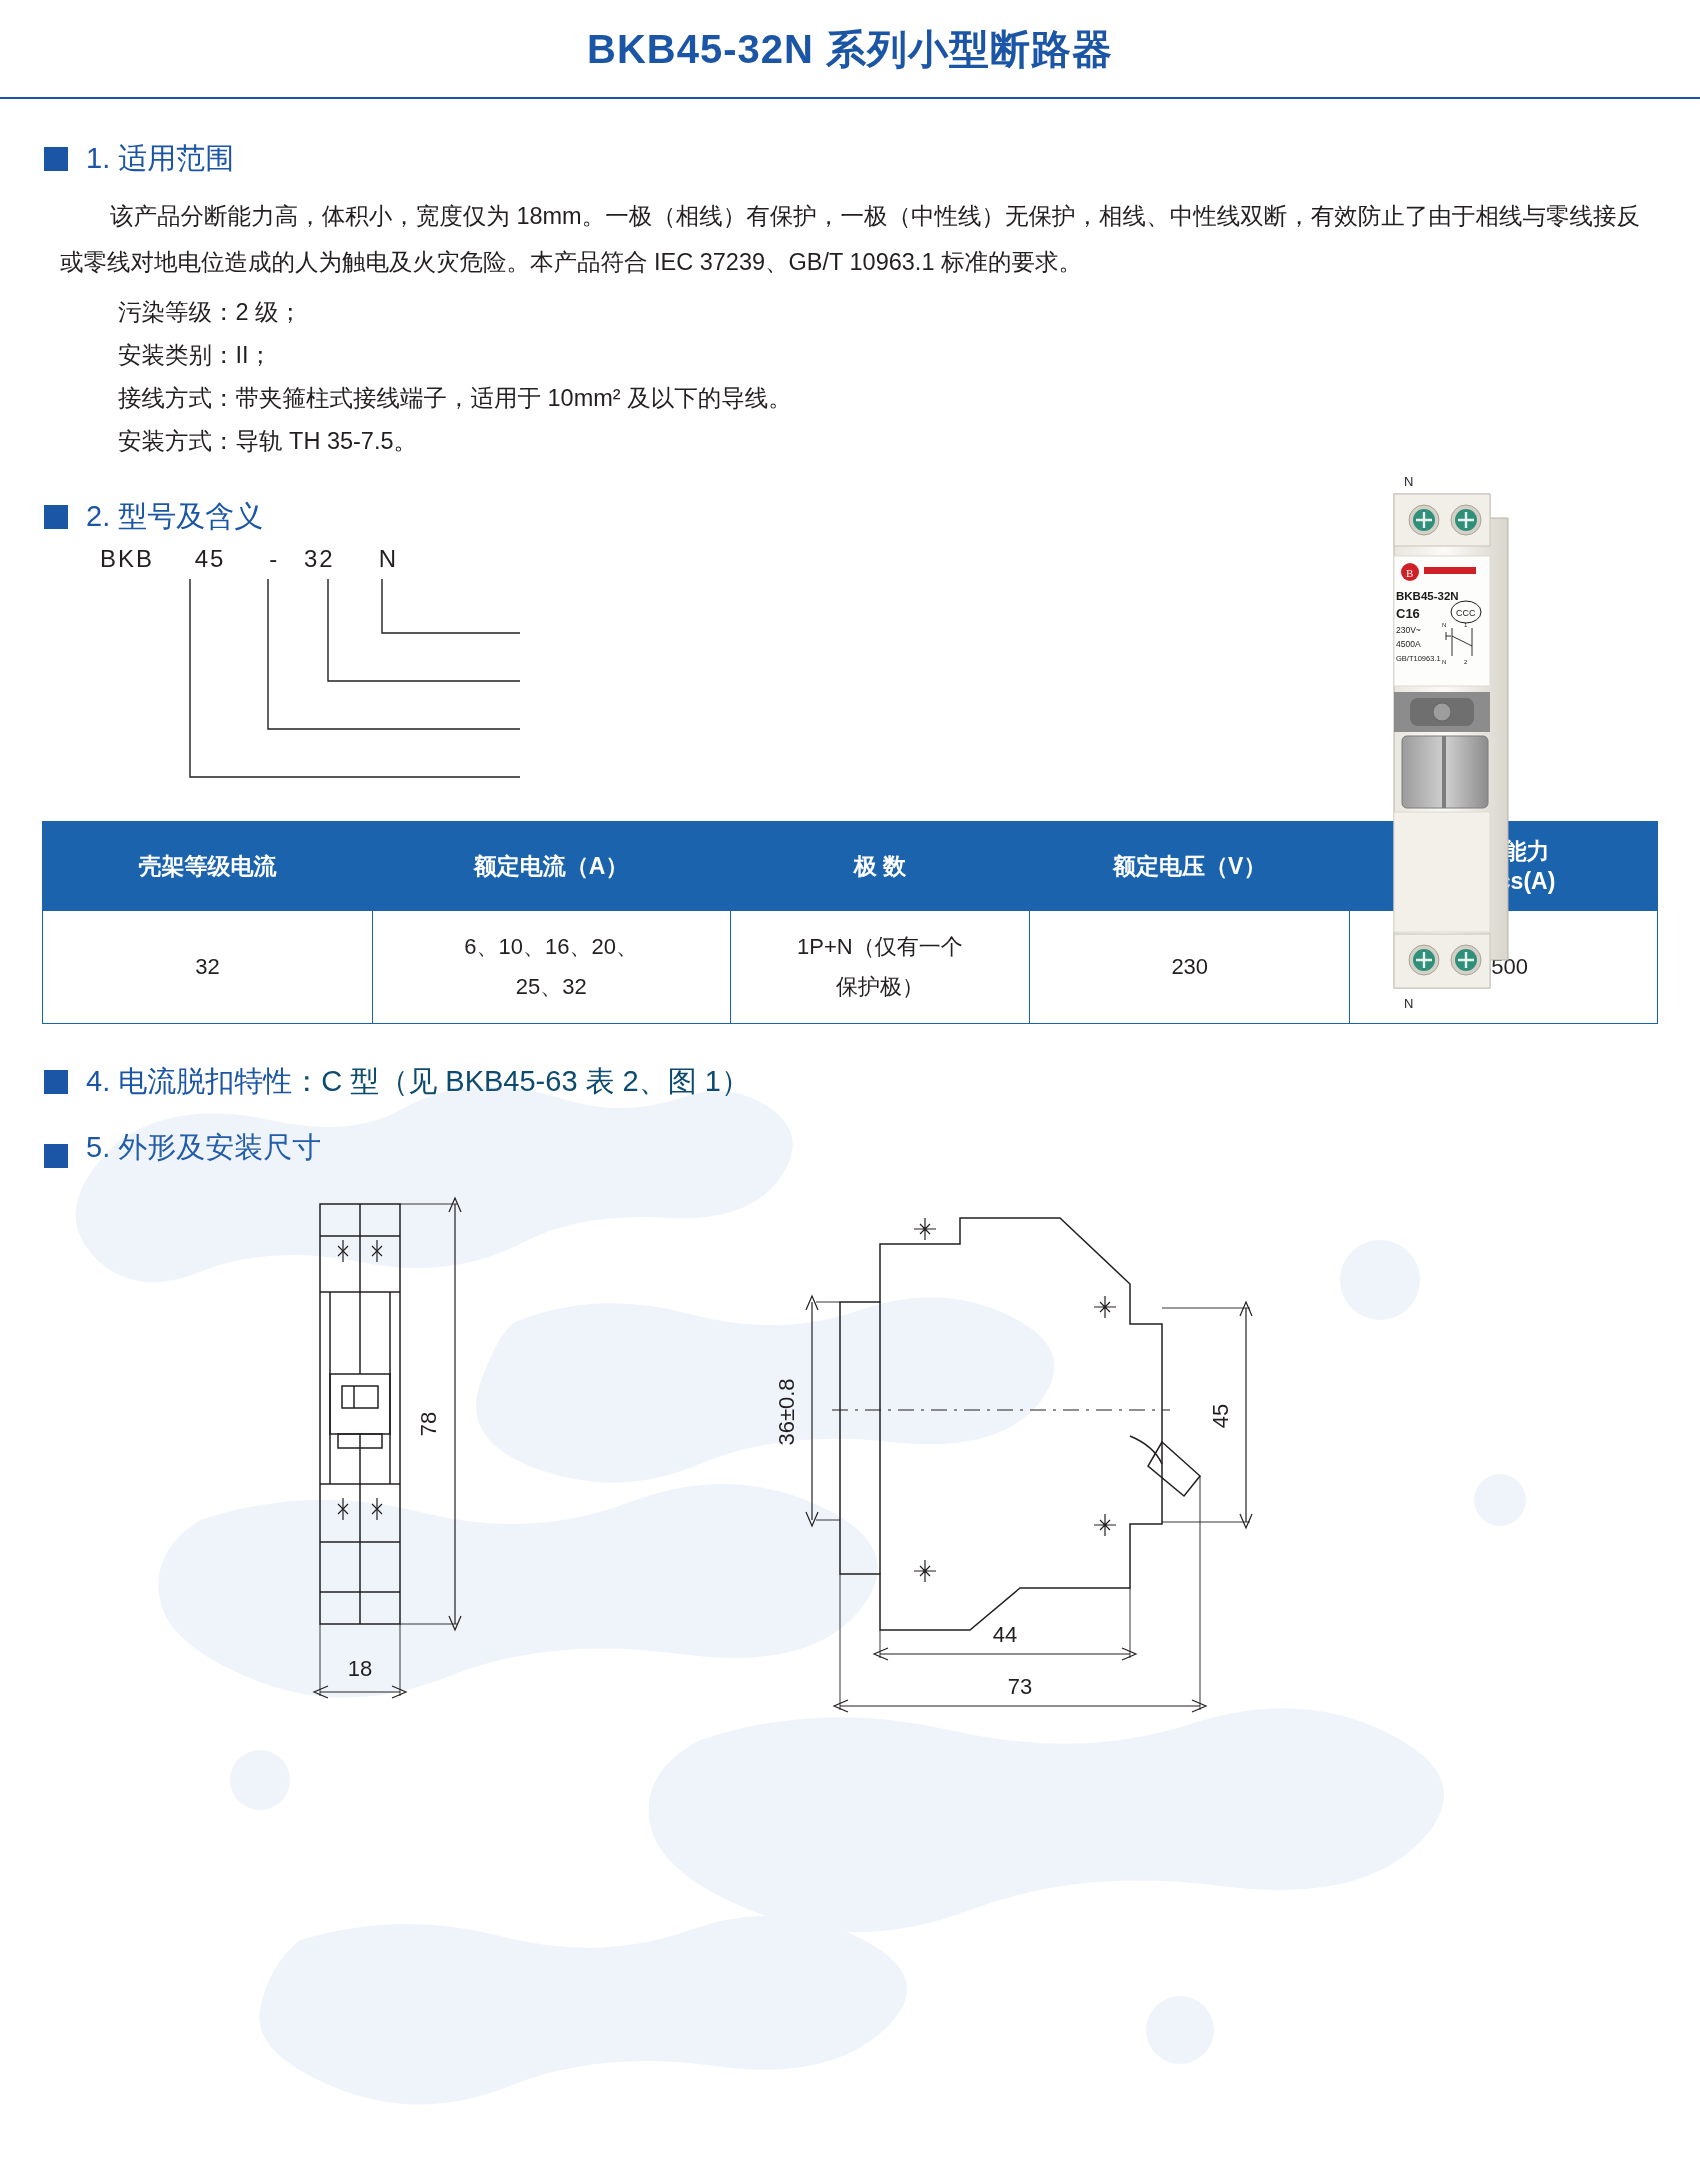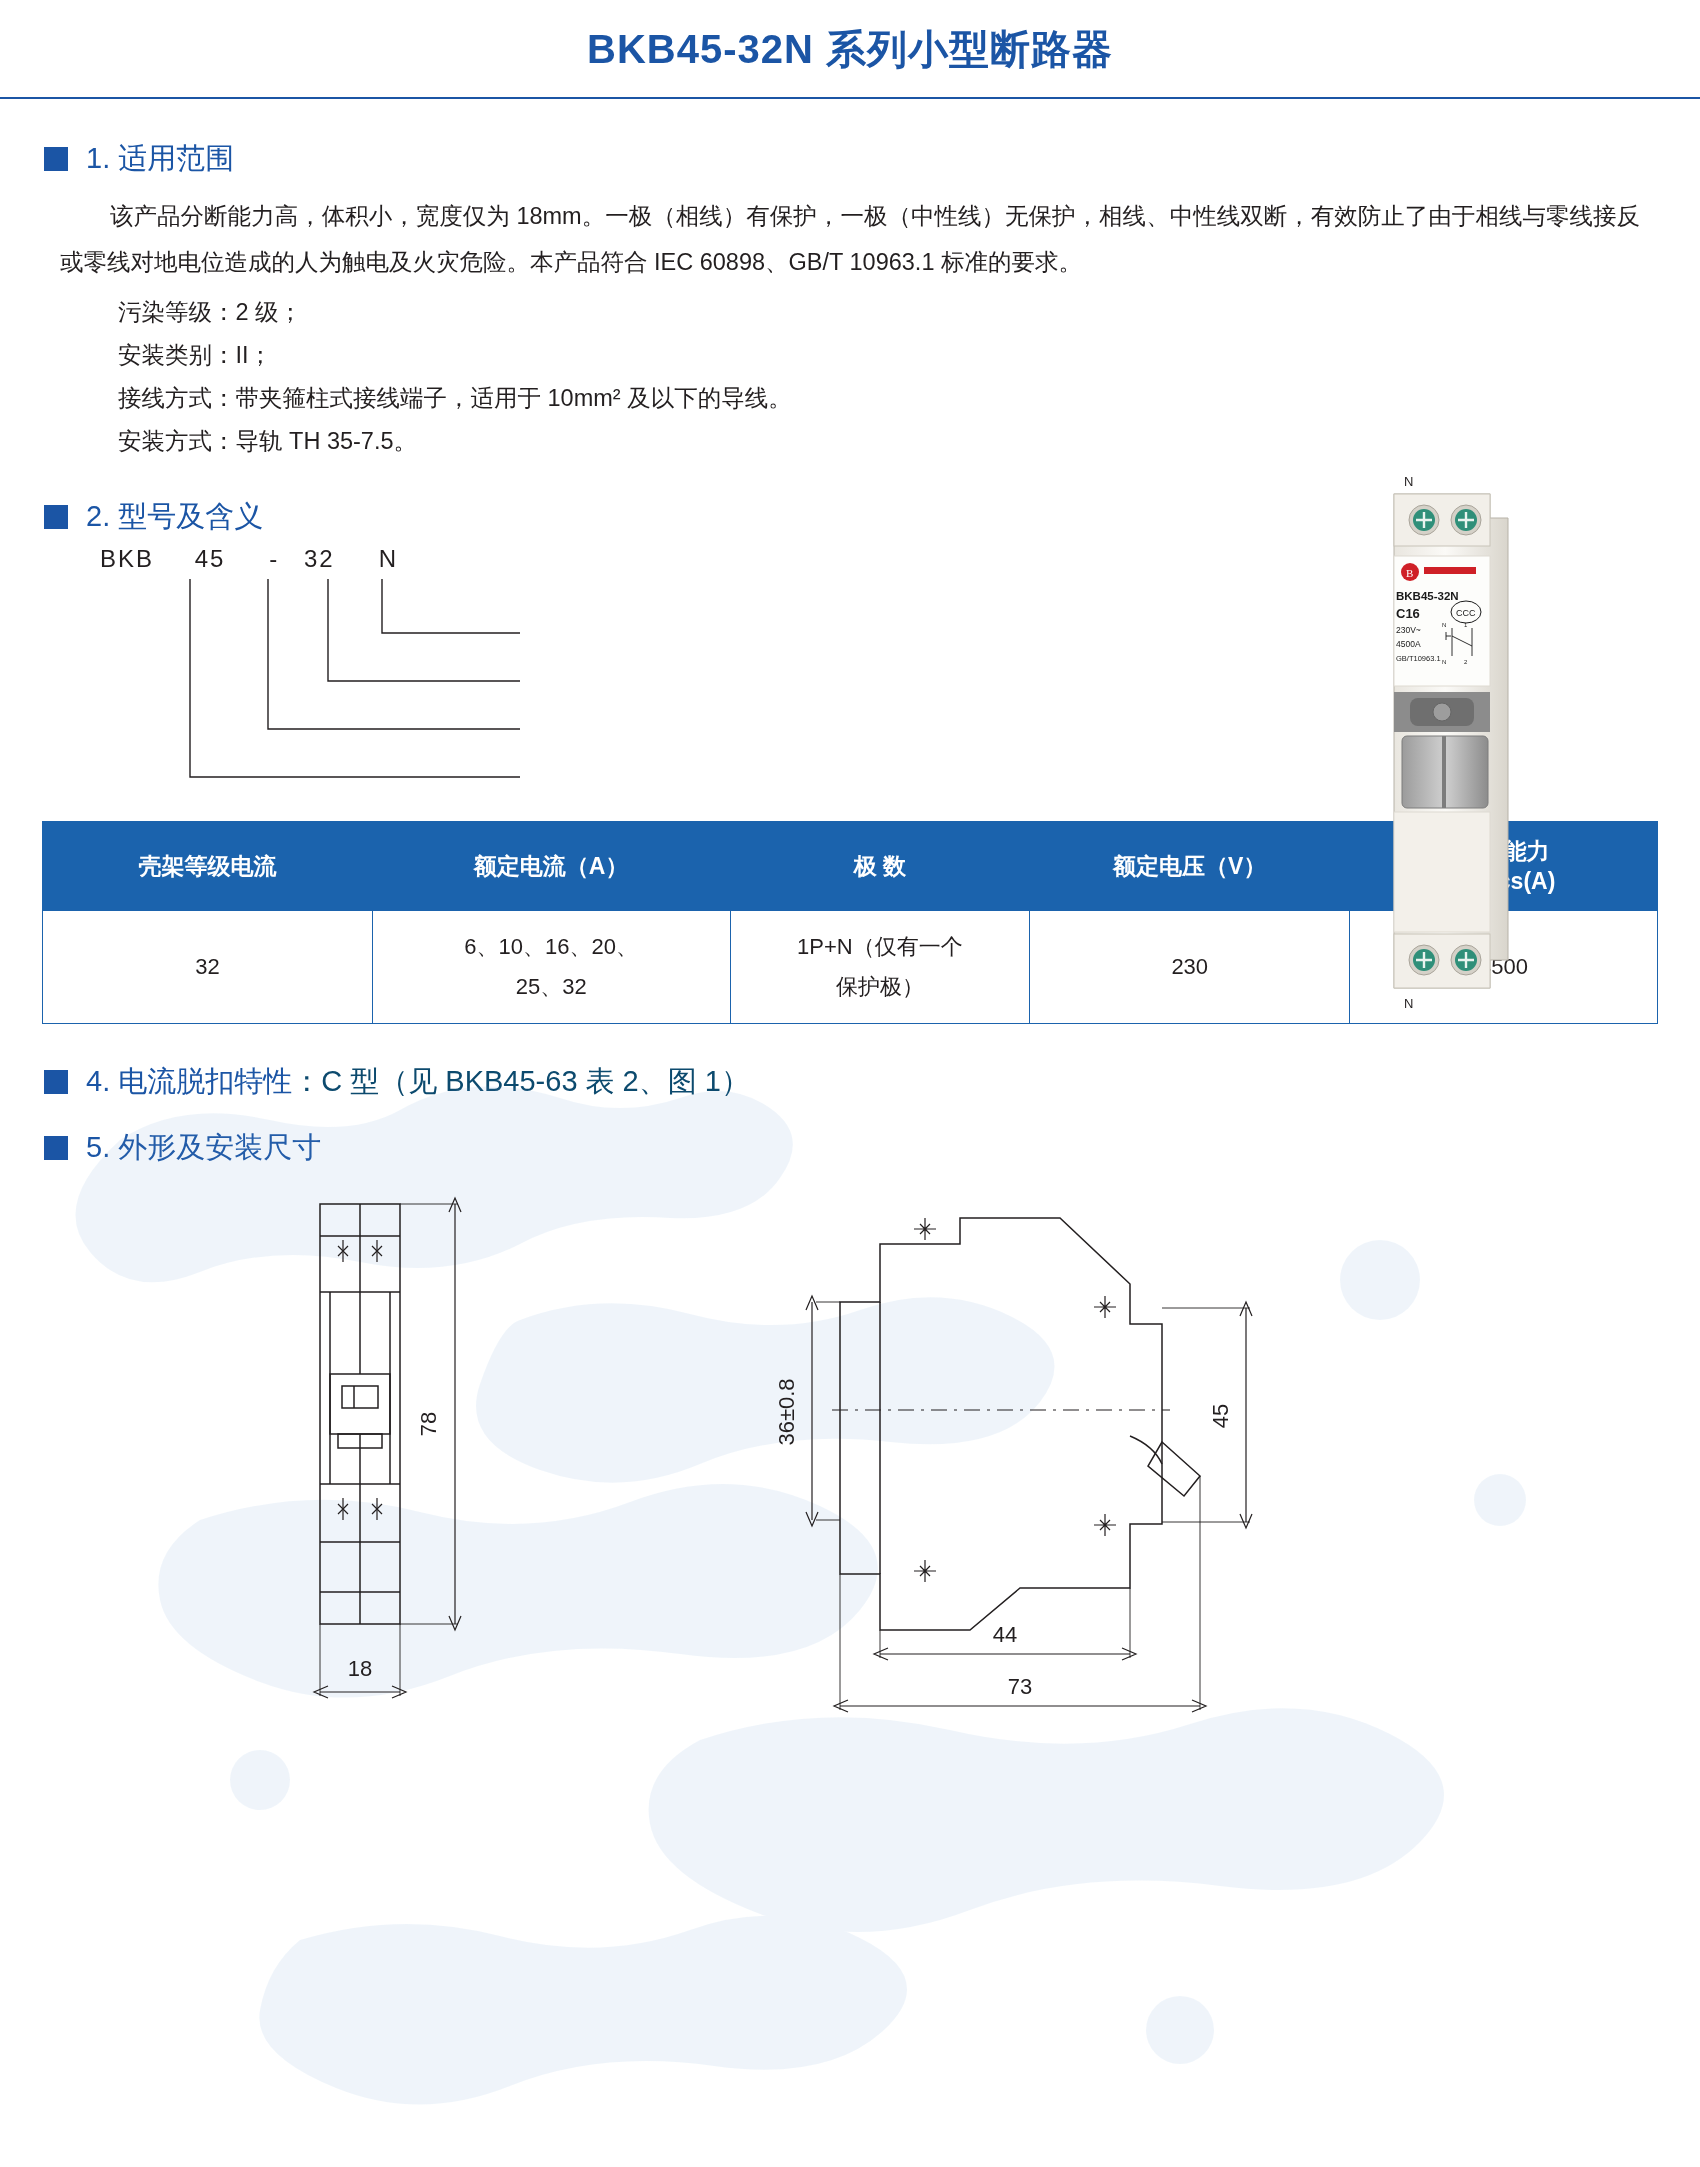--- a/index.html
+++ b/index.html
@@ -166,21 +166,21 @@
   </svg>
 
   <div class="doc-title">BKB45-32N 系列小型断路器</div>
   <div class="title-rule"></div>
 
   <div class="section-head">
     <div class="sq"></div>
     <div class="txt"><span>1.</span>&nbsp;<span>适用范围</span></div>
   </div>
 
-  <div class="body-text"><span class="indent"></span><span>该产品分断能力高，体积小，宽度仅为 18mm。一极（相线）有保护，一极（中性线）无保护，相线、中性线双断，有效防止了由于相线与零线接反或零线对地电位造成的人为触电及火灾危险。本产品符合 IEC 60898、GB/T 10963.1 标准的要求。</span></div>
+  <div class="body-text"><span class="indent"></span><span>该产品分断能力高，体积小，宽度仅为 18mm。一极（相线）有保护，一极（中性线）无保护，相线、中性线双断，有效防止了由于相线与零线接反或零线对地电位造成的人为触电及火灾危险。本产品符合 IEC 37239、GB/T 10963.1 标准的要求。</span></div>
 
   <div class="param-list">
     <div>污染等级：2 级；</div>
     <div>安装类别：II；</div>
     <div>接线方式：带夹箍柱式接线端子，适用于 10mm² 及以下的导线。</div>
     <div>安装方式：导轨 TH 35-7.5。</div>
   </div>
 
   <div class="section-head" style="margin-top:34px;">
     <div class="sq"></div>
@@ -309,21 +309,21 @@
     </tbody>
   </table>
 
   <div class="section-head" style="margin-top:38px;">
     <div class="sq"></div>
     <div class="txt">
       <span>4.</span>&nbsp;<span>电流脱扣特性</span><span class="sub">：C 型（见 BKB45-63 表 2、图 1）</span>
     </div>
   </div>
 
-  <div class="section-head" style="margin-top:26px;">
+  <div class="section-head" style="margin-top:26px;align-items:flex-end;">
     <div class="sq"></div>
     <div class="txt"><span>5.</span>&nbsp;<span>外形及安装尺寸</span></div>
   </div>
 
   <div class="dims">
 
     <svg width="560" height="580" style="position:absolute;left:230px;top:6px;">
       <g stroke="#231f20" fill="none" stroke-width="1.5">
 
         <rect x="90" y="20" width="80" height="420"></rect>

